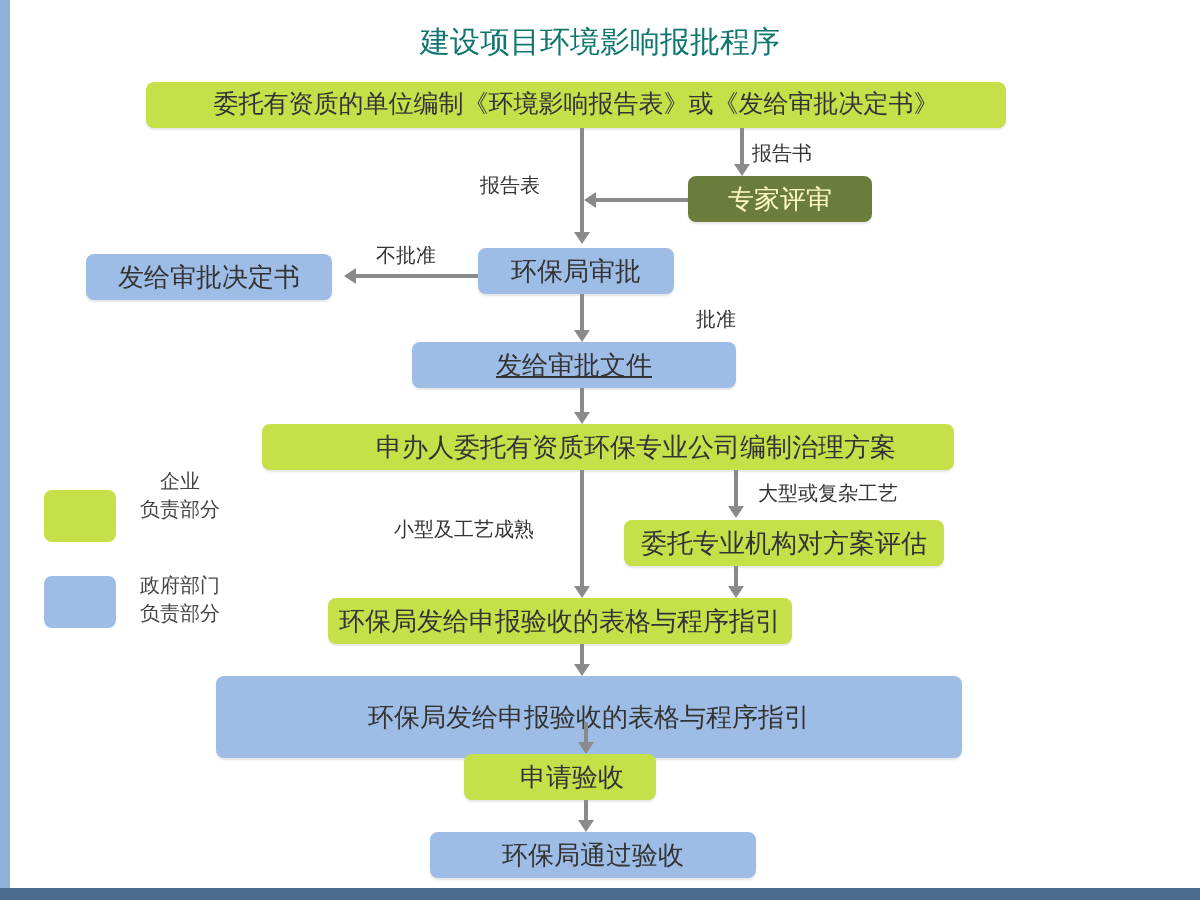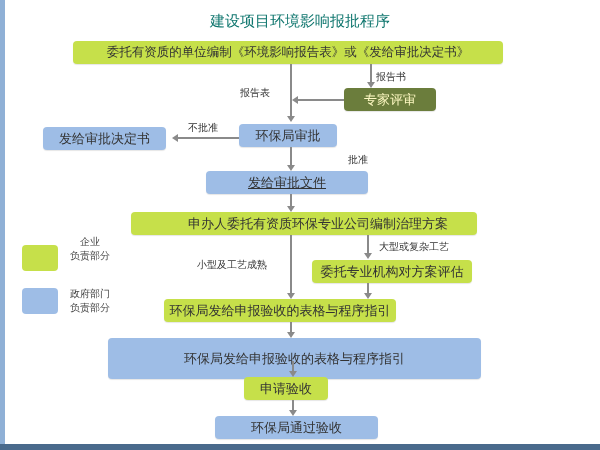--- a/index.html
+++ b/index.html
@@ -74,21 +74,21 @@
 <div class="box green" style="left:164px;top:299px;width:232px;height:23px;">环保局发给申报验收的表格与程序指引</div>
 
 <div class="vline" style="left:290px;top:322px;height:12px;"></div>
 <div class="arr-d" style="left:287px;top:332px;"></div>
 
 <div class="box blue" style="left:108px;top:338px;width:373px;height:41px;">环保局发给申报验收的表格与程序指引</div>
 
 <div class="vline" style="left:292px;top:361px;height:12px;"></div>
 <div class="arr-d" style="left:289px;top:371px;"></div>
 
-<div class="box green" style="left:244px;top:377px;width:84px;height:23px;">申请验收</div>
+<div class="box green" style="left:232px;top:377px;width:84px;height:23px;padding-left:12px;">申请验收</div>
 
 <div class="vline" style="left:292px;top:400px;height:12px;"></div>
 <div class="arr-d" style="left:289px;top:410px;"></div>
 
 <div class="box blue" style="left:215px;top:416px;width:163px;height:23px;">环保局通过验收</div>
 
 <div class="legend-swatch" style="left:22px;top:245px;background:#c6e04a;"></div>
 <div class="legend-text" style="left:70px;top:235px;text-align:center;">
     <div>企业</div>
     <div>负责部分</div>

